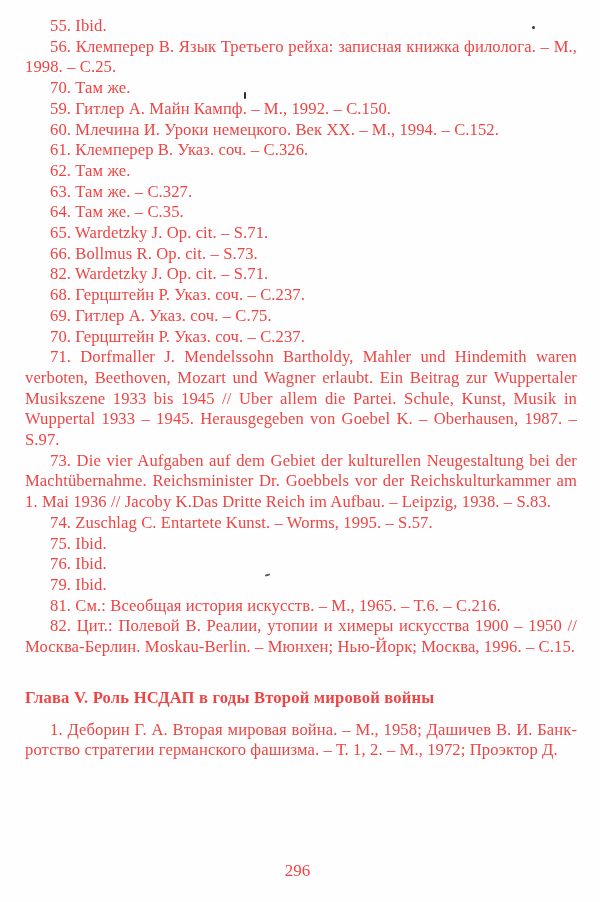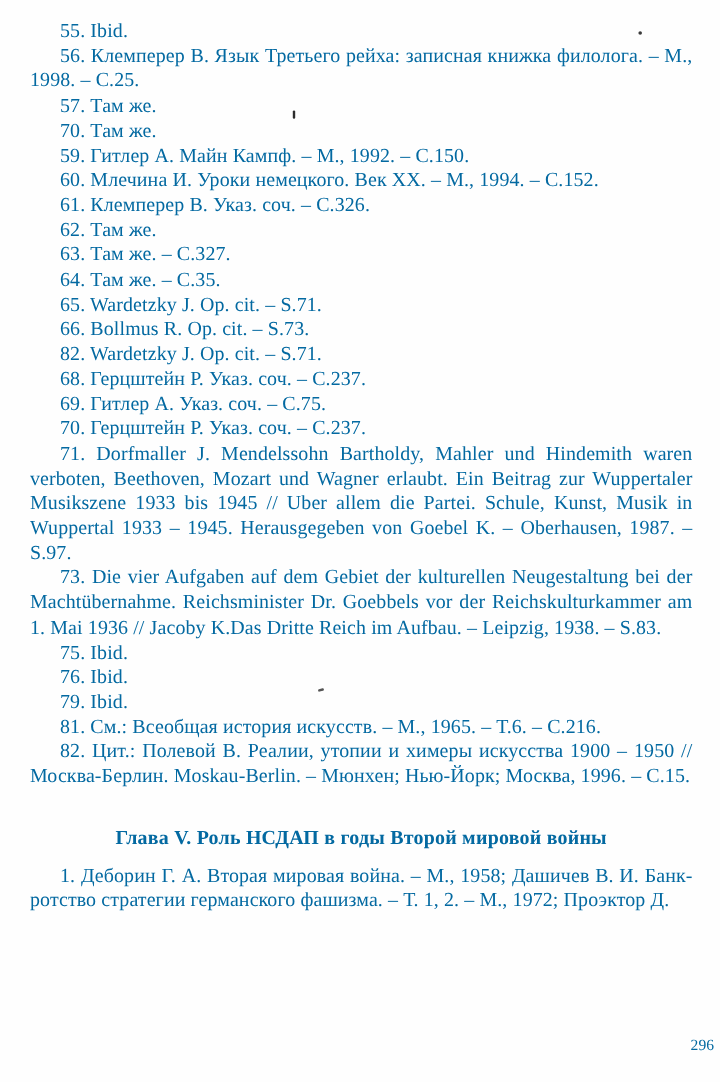--- a/index.html
+++ b/index.html
@@ -11,21 +11,21 @@
     width: 600px;
     height: 902px;
     overflow: hidden;
   }
   .page {
     position: relative;
     width: 600px;
     height: 902px;
     background: #fefefe;
     font-family: "Liberation Serif", "DejaVu Serif", serif;
-    color: #0369a1;
+    color: #ef4444;
     box-sizing: border-box;
   }
   .text-block {
     position: absolute;
     top: 16px;
     left: 25px;
     width: 552px;
     font-size: 16.6px;
     line-height: 20.7px;
   }
@@ -33,36 +33,36 @@
     margin: 0;
     text-indent: 25px;
     text-align: justify;
     letter-spacing: 0.1px;
   }
   .chapter-heading {
     margin: 30px 0 0 0;
     font-size: 16.6px;
     line-height: 20.7px;
     font-weight: bold;
-    text-align: center;
+    text-align: left;
     letter-spacing: 0.2px;
   }
   .chapter-paragraph {
     margin: 11px 0 0 0;
     text-indent: 25px;
     text-align: justify;
     letter-spacing: 0.1px;
   }
   .page-number {
     position: absolute;
     left: 0;
     bottom: 22px;
     width: 595px;
-    text-align: right;
-    font-size: 13px;
+    text-align: center;
+    font-size: 17px;
     line-height: 18px;
   }
   
   .scan-artifact {
     position: absolute;
     background: #3a3a3a;
     border-radius: 50%;
   }
   .artifact-dot-top-right {
     left: 532px; top: 26px;
@@ -88,36 +88,36 @@
 <div class="page">
 
   <span class="scan-artifact artifact-dot-top-right"></span>
   <span class="scan-artifact artifact-tick-mid-left"></span>
   <span class="scan-artifact artifact-tick-lower"></span>
 
   <div class="text-block">
     <div id="notes-list">
         <p class="note">55. Ibid.</p>
         <p class="note">56. Клемперер В. Язык Третьего рейха: записная книжка филолога. – М., 1998. – С.25.</p>
-        <p class="note">57. Там же.</p>
         <p class="note">70. Там же.</p>
         <p class="note">59. Гитлер А. Майн Кампф. – М., 1992. – С.150.</p>
         <p class="note">60. Млечина И. Уроки немецкого. Век XX. – М., 1994. – С.152.</p>
         <p class="note">61. Клемперер В. Указ. соч. – С.326.</p>
         <p class="note">62. Там же.</p>
         <p class="note">63. Там же. – С.327.</p>
         <p class="note">64. Там же. – С.35.</p>
         <p class="note">65. Wardetzky J. Op. cit. – S.71.</p>
         <p class="note">66. Bollmus R. Op. cit. – S.73.</p>
         <p class="note">82. Wardetzky J. Op. cit. – S.71.</p>
         <p class="note">68. Герцштейн Р. Указ. соч. – С.237.</p>
         <p class="note">69. Гитлер А. Указ. соч. – С.75.</p>
         <p class="note">70. Герцштейн Р. Указ. соч. – С.237.</p>
         <p class="note">71. Dorfmaller J. Mendelssohn Bartholdy, Mahler und Hindemith waren verboten, Beethoven, Mozart und Wagner erlaubt. Ein Beitrag zur Wuppertaler Musikszene 1933 bis 1945 // Uber allem die Partei. Schule, Kunst, Musik in Wuppertal 1933 – 1945. Herausgegeben von Goebel K. – Oberhausen, 1987. – S.97.</p>
         <p class="note">73. Die vier Aufgaben auf dem Gebiet der kulturellen Neugestaltung bei der Machtübernahme. Reichsminister Dr. Goebbels vor der Reichskulturkammer am 1. Mai 1936 // Jacoby K.Das Dritte Reich im Aufbau. – Leipzig, 1938. – S.83.</p>
+        <p class="note">74. Zuschlag C. Entartete Kunst. – Worms, 1995. – S.57.</p>
         <p class="note">75. Ibid.</p>
         <p class="note">76. Ibid.</p>
         <p class="note">79. Ibid.</p>
         <p class="note">81. См.: Всеобщая история искусств. – М., 1965. – Т.6. – С.216.</p>
         <p class="note">82. Цит.: Полевой В. Реалии, утопии и химеры искусства 1900 – 1950 // Москва-Берлин. Moskau-Berlin. – Мюнхен; Нью-Йорк; Москва, 1996. – С.15.</p>
       </div>
 
     <h2 class="chapter-heading">Глава V. Роль НСДАП в годы Второй мировой войны</h2>
 
     <p class="chapter-paragraph">1. Деборин Г. А. Вторая мировая война. – М., 1958; Дашичев В. И. Банк­ротство стратегии германского фашизма. – Т. 1, 2. – М., 1972; Проэктор Д.</p>

